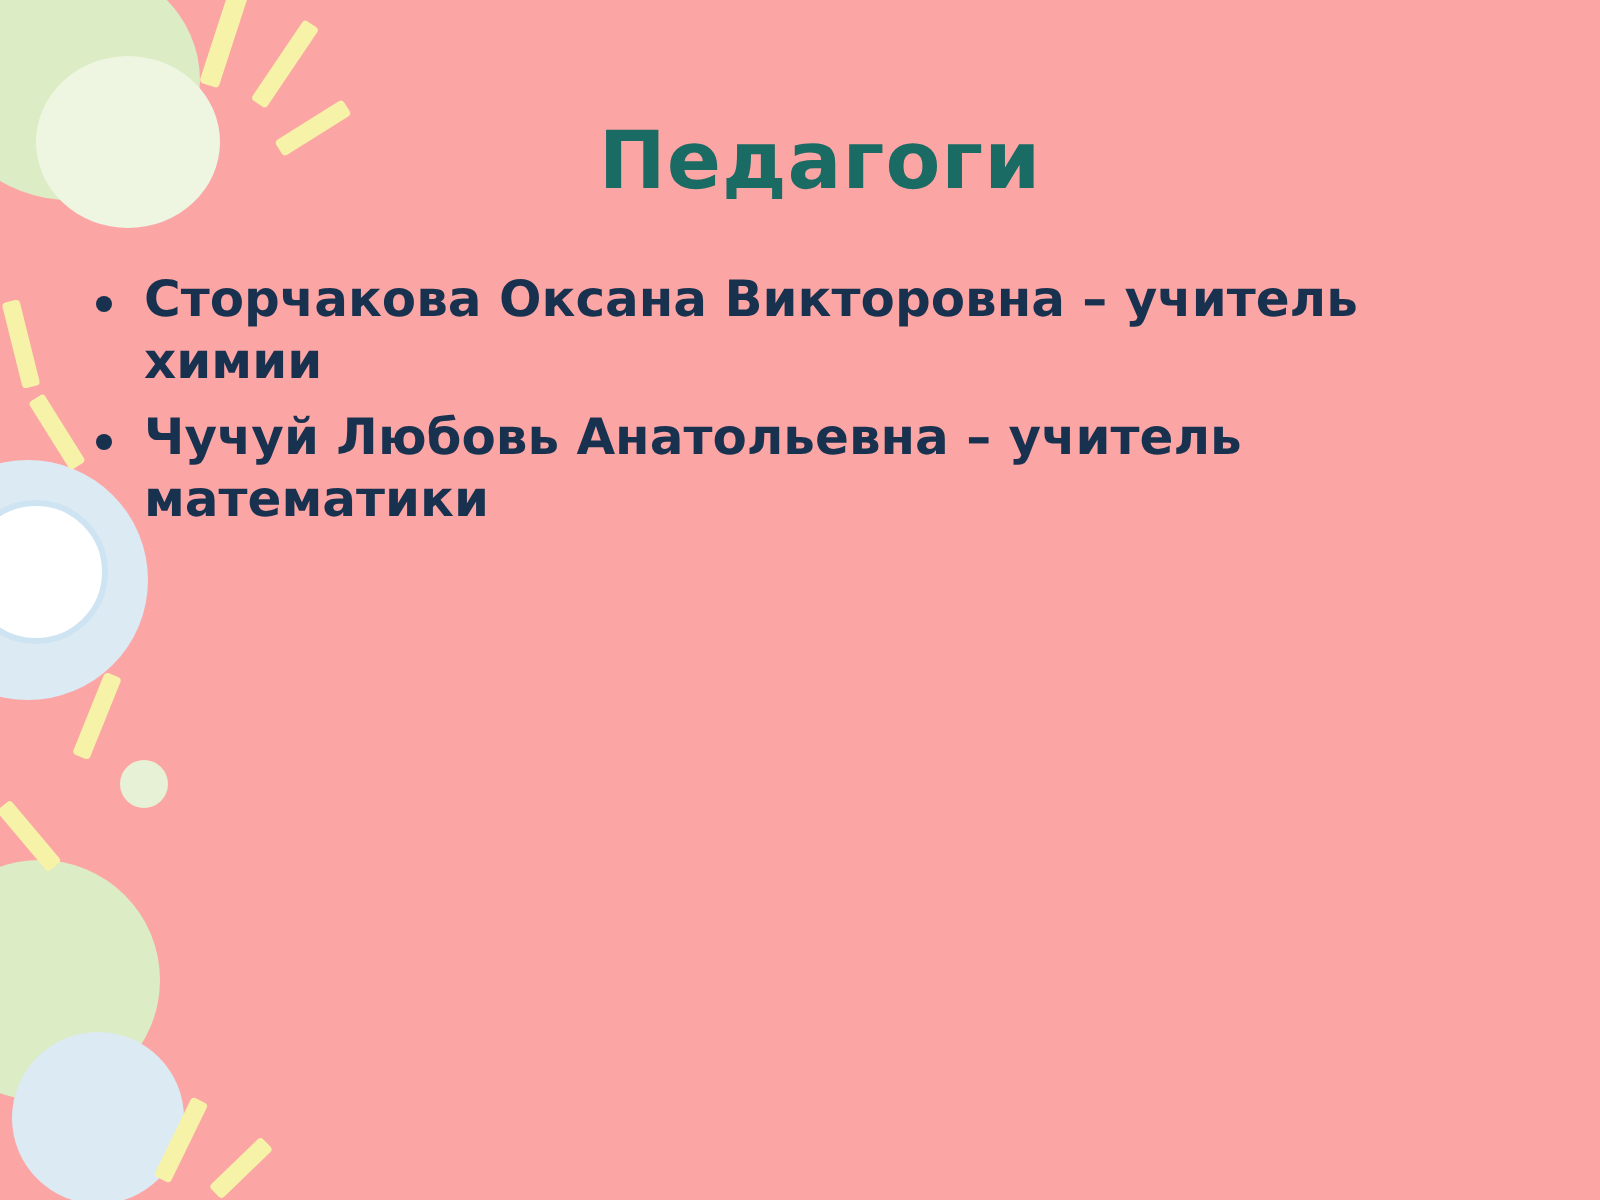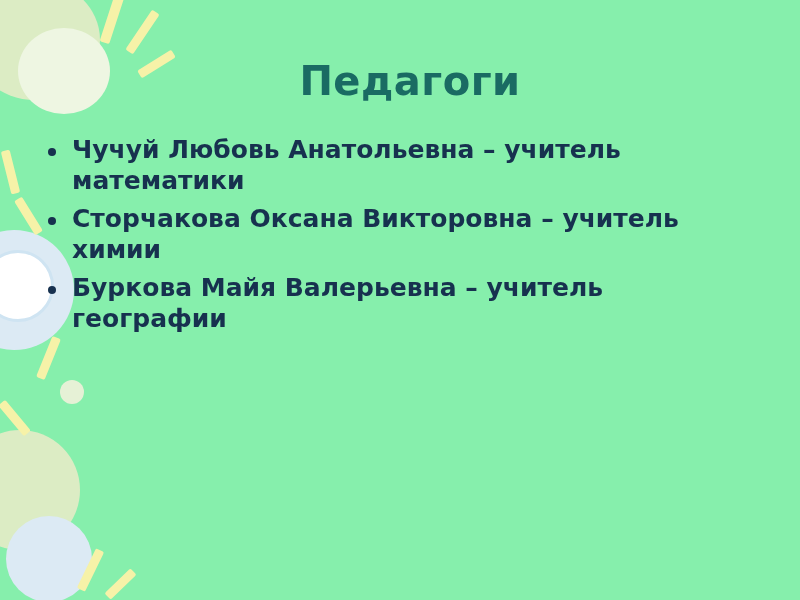--- a/index.html
+++ b/index.html
@@ -10,21 +10,21 @@
     width: 800px;
     height: 600px;
     background: #ffffff;
     font-family: "DejaVu Sans", sans-serif;
     overflow: hidden;
   }
   .slide {
     position: relative;
     width: 800px;
     height: 600px;
-    background: #86efac;
+    background: #fca5a5;
     overflow: hidden;
   }
 
   
   .deco {
     position: absolute;
     pointer-events: none;
   }
   .bubble {
     border-radius: 50%;
@@ -94,18 +94,17 @@
   <div class="deco ray" style="left:6px; top:150px; width:9px; height:44px; transform:rotate(-14deg);"></div>
   <div class="deco ray" style="left:24px; top:196px; width:9px; height:40px; transform:rotate(-32deg);"></div>
   <div class="deco ray" style="left:44px; top:336px; width:9px; height:44px; transform:rotate(22deg);"></div>
   <div class="deco ray" style="left:10px; top:398px; width:9px; height:40px; transform:rotate(-40deg);"></div>
   <div class="deco ray" style="left:86px; top:548px; width:9px; height:44px; transform:rotate(26deg);"></div>
   <div class="deco ray" style="left:116px; top:566px; width:9px; height:36px; transform:rotate(46deg);"></div>
 
   <div class="title">Педагоги</div>
 
   <ul class="bullets">
+    <li>Сторчакова Оксана Викторовна – учитель химии</li>
     <li>Чучуй Любовь Анатольевна – учитель математики</li>
-    <li>Сторчакова Оксана Викторовна – учитель химии</li>
-    <li>Буркова Майя Валерьевна – учитель географии</li>
   </ul>
 
 </div>
 
 </body></html>

